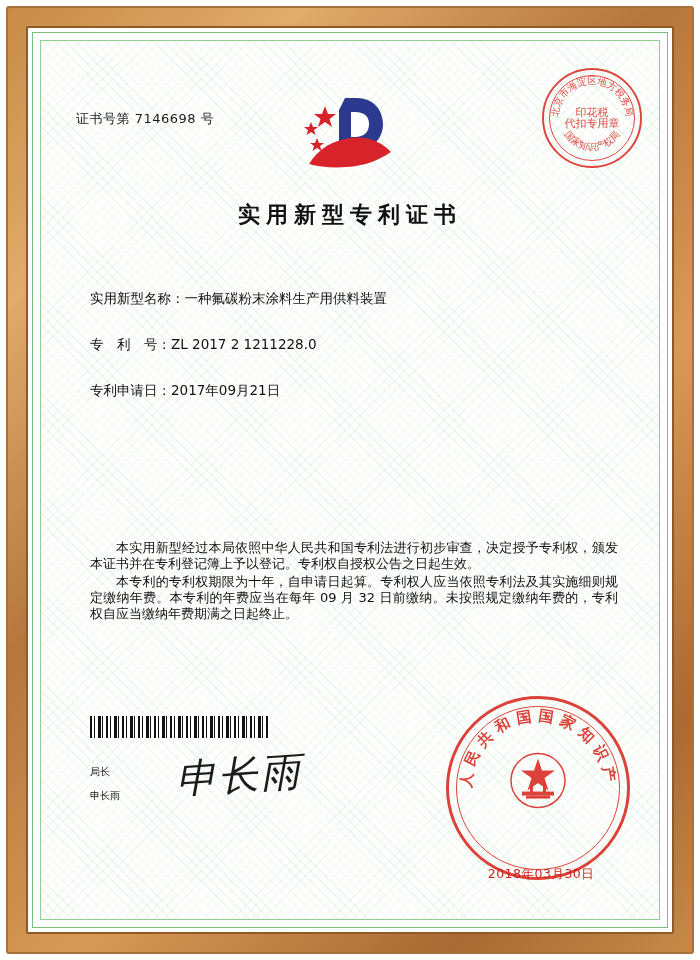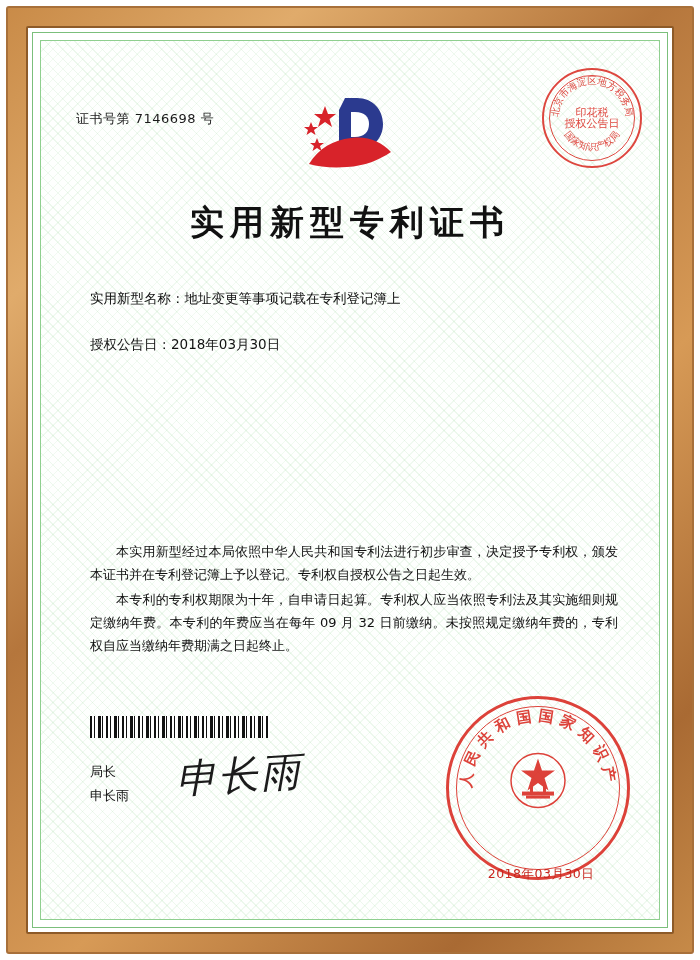--- a/index.html
+++ b/index.html
@@ -127,21 +127,21 @@
     fill: #d9281f;
     font-family: "DejaVu Sans", "Liberation Sans", sans-serif;
   }
 
   
   .main-title {
     position: absolute;
     left: 0; right: 0;
     top: 152px;
     text-align: center;
-    font-size: 34px;
+    font-size: 22px;
     font-weight: bold;
     letter-spacing: 6px;
     color: #111;
     font-family: "DejaVu Sans", "Liberation Sans", sans-serif;
   }
 
   
   .fields {
     position: absolute;
     left: 42px;
@@ -162,21 +162,21 @@
     display: inline;
   }
 
   
   .paragraphs {
     position: absolute;
     left: 42px;
     right: 34px;
     top: 492px;
     font-size: 13px;
-    line-height: 23px;
+    line-height: 16px;
     color: #111;
     text-align: justify;
   }
   .paragraphs p {
     margin: 0 0 2px 0;
     text-indent: 26px;
   }
 
   
   .barcode {
@@ -191,21 +191,21 @@
         #111 4px, #111 5px, #fff 5px, #fff 8px,
         #111 8px, #111 11px, #fff 11px, #fff 12px,
         #111 12px, #111 13px, #fff 13px, #fff 16px);
   }
 
   
   .sig-block {
     position: absolute;
     left: 42px;
     top: 712px;
-    font-size: 13px;
+    font-size: 10px;
     line-height: 24px;
     color: #111;
   }
   .signature-script {
     position: absolute;
     left: 128px;
     top: 700px;
     font-family: "DejaVu Serif", "Liberation Serif", serif;
     font-size: 40px;
     font-style: italic;
@@ -308,32 +308,35 @@
         </defs>
         <text>
           <textPath href="#tsArcTop" startOffset="50%" text-anchor="middle">北京市海淀区地方税务局</textPath>
         </text>
         <text>
           <textPath href="#tsArcBot" startOffset="50%" text-anchor="middle">国家知识产权局</textPath>
         </text>
       </svg>
       <div class="ts-center">
         <div>印花税</div>
-        <div>授权公告日</div>
+        <div>代扣专用章</div>
       </div>
     </div>
 
     <div class="main-title">实用新型专利证书</div>
 
     <div class="fields">
       <div class="field-row">
-        <span class="field-label">实用新型名称：</span><span class="field-value">地址变更等事项记载在专利登记簿上</span>
+        <span class="field-label">实用新型名称：</span><span class="field-value">一种氟碳粉末涂料生产用供料装置</span>
       </div>
       <div class="field-row">
-        <span class="field-label">授权公告日：</span><span class="field-value">2018年03月30日</span>
+        <span class="field-label">专　利　号：</span><span class="field-value">ZL 2017 2 1211228.0</span>
+      </div>
+      <div class="field-row">
+        <span class="field-label">专利申请日：</span><span class="field-value">2017年09月21日</span>
       </div>
     </div>
 
     <div class="paragraphs">
       <p>本实用新型经过本局依照中华人民共和国专利法进行初步审查，决定授予专利权，颁发本证书并在专利登记簿上予以登记。专利权自授权公告之日起生效。</p>
       <p>本专利的专利权期限为十年，自申请日起算。专利权人应当依照专利法及其实施细则规定缴纳年费。本专利的年费应当在每年 09 月 32 日前缴纳。未按照规定缴纳年费的，专利权自应当缴纳年费期满之日起终止。</p>
     </div>
 
     <div class="barcode"></div>
 

